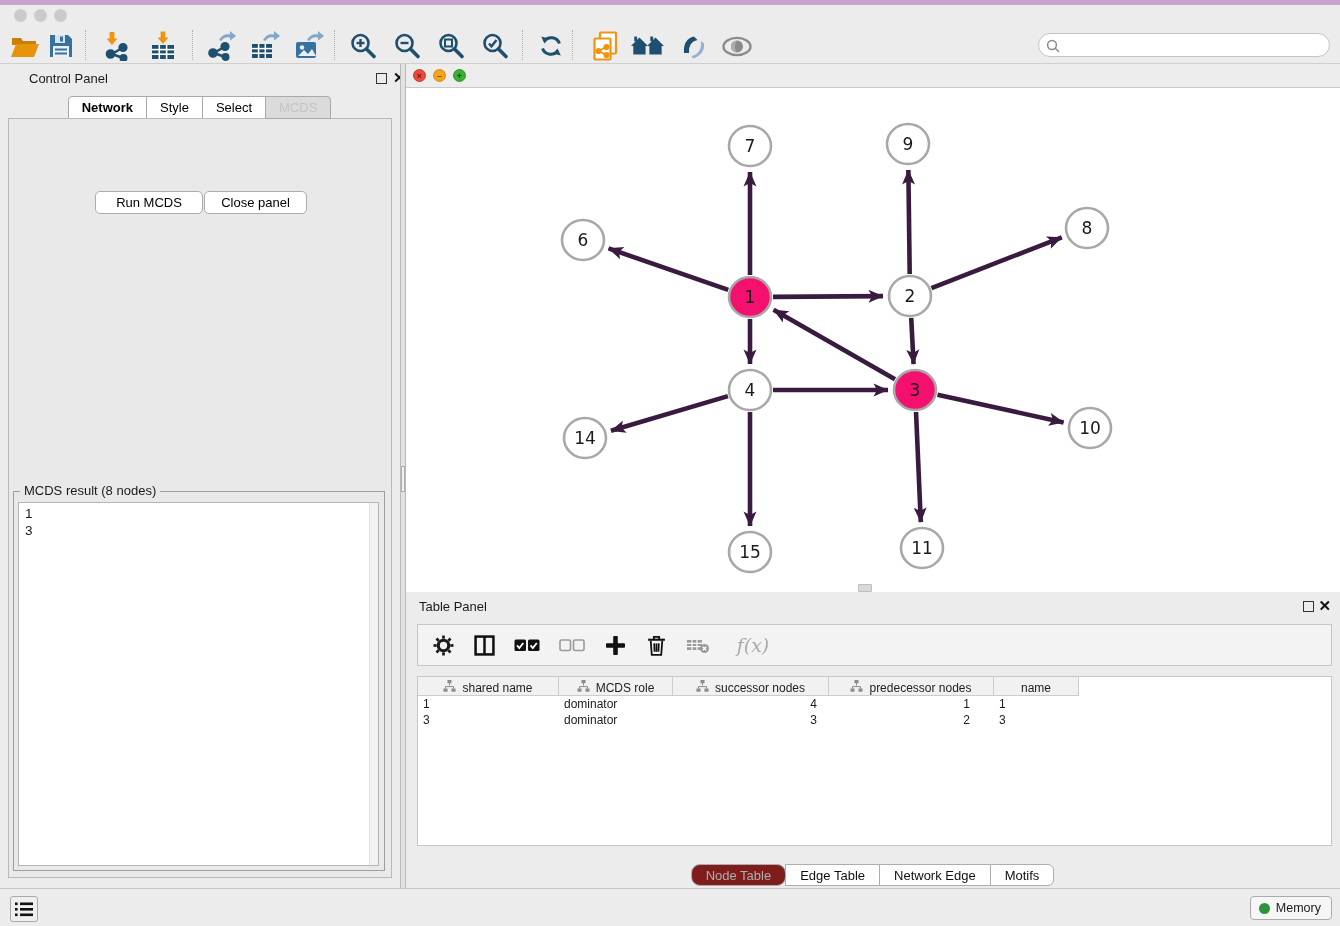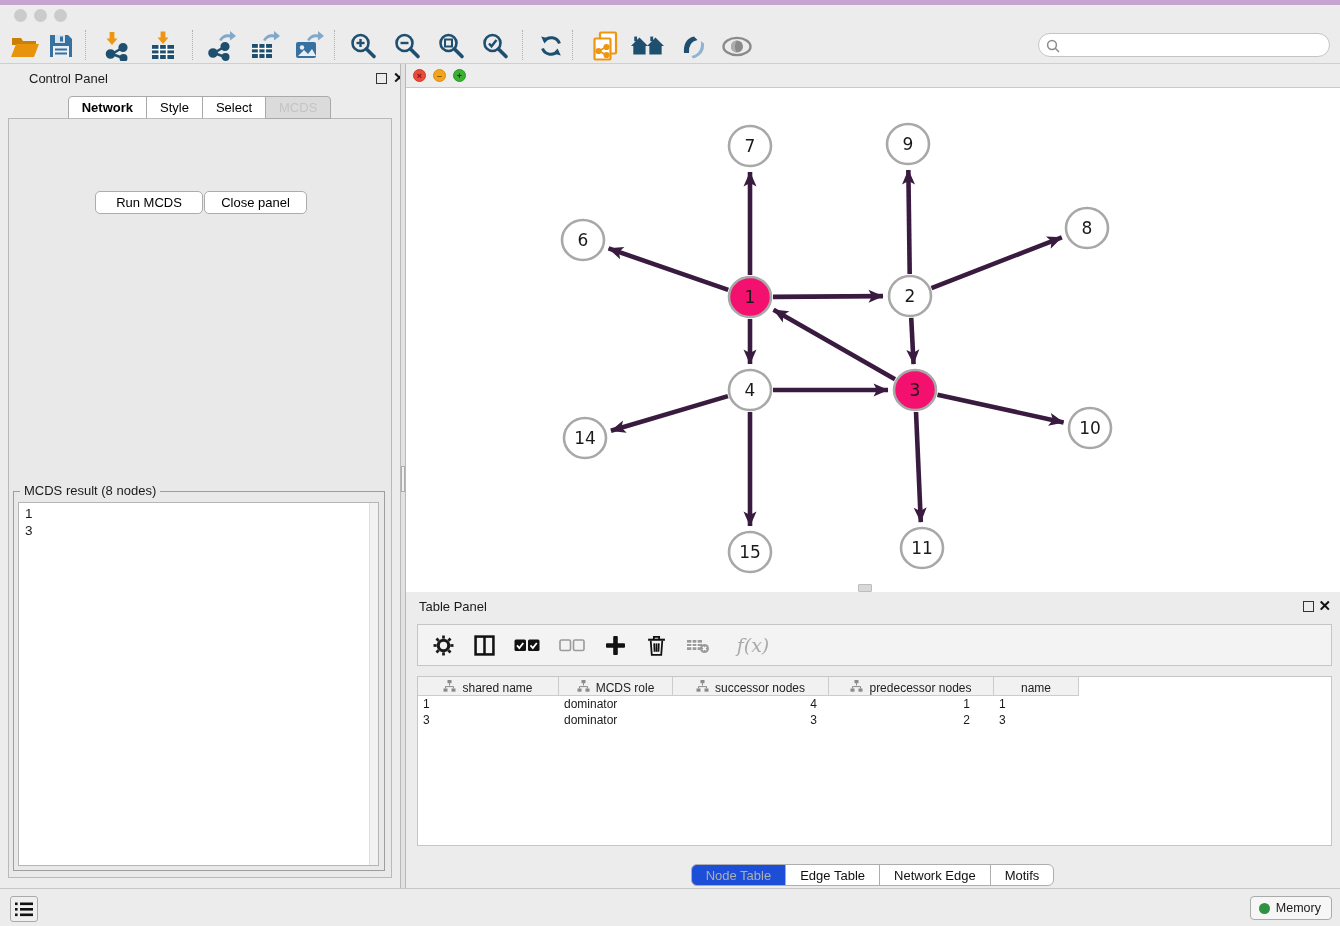--- a/index.html
+++ b/index.html
@@ -62,21 +62,21 @@
   .fx { font-family:"DejaVu Serif", serif; font-style:italic; font-size:19px; color:#A9A9A9;margin-left:8px; }
   .table-area { position:absolute; left:11px; right:8px; top:84px; height:170px; background:#fff; border:1px solid #C6C6C6; }
   .thead { position:absolute; left:0; top:0; height:19px; display:flex; }
   .th { height:19px; background:#F1F1F1; border-right:1px solid #CCC; border-bottom:1px solid #CCC; display:flex; align-items:flex-end; justify-content:center; gap:6px; font-size:12px; color:#222; cursor:default; }
   .trow { position:absolute; left:0; display:flex; height:16px; }
   .td { font-size:12px; line-height:16px; color:#1a1a1a; overflow:hidden; }
   .tp-tabs { position:absolute; left:0; right:0; top:272px; display:flex; justify-content:center; }
   .tp-tab { height:22px; line-height:21px; padding:0 14px; font-size:13px; background:#fff; border:1px solid #ADADAD; margin-left:-1px; color:#111; cursor:default; }
   .tp-tab:first-child { border-radius:6px 0 0 6px; }
   .tp-tab:last-child { border-radius:0 6px 6px 0; }
-  .tp-tab.active { background:#1d4ed8; color:#AFAFAF; }
+  .tp-tab.active { background:#7f1d1d; color:#AFAFAF;border-radius:9px; }
   
   .status-bar { position:absolute; left:0; top:888px; width:1340px; height:38px; background:#ECECEC; border-top:1px solid #C6C6C6; }
   .list-btn { position:absolute; left:10px; top:7px; width:28px; height:26px; background:#EFEFEF; border:1px solid #A9A9A9; border-radius:3px; display:flex; align-items:center; justify-content:center; cursor:default; }
   .mem-btn { position:absolute; right:8px; top:7px; height:24px; padding:0 10px 0 8px; background:#F6F6F6; border:1px solid #ABABAB; border-radius:4px; display:flex; align-items:center; gap:6px; font-size:12.5px; cursor:default; }
   .mem-dot { width:11px; height:11px; border-radius:50%; background:#2E9240; }
 </style>
 </head>
 <body>
 
 <div id="app">

